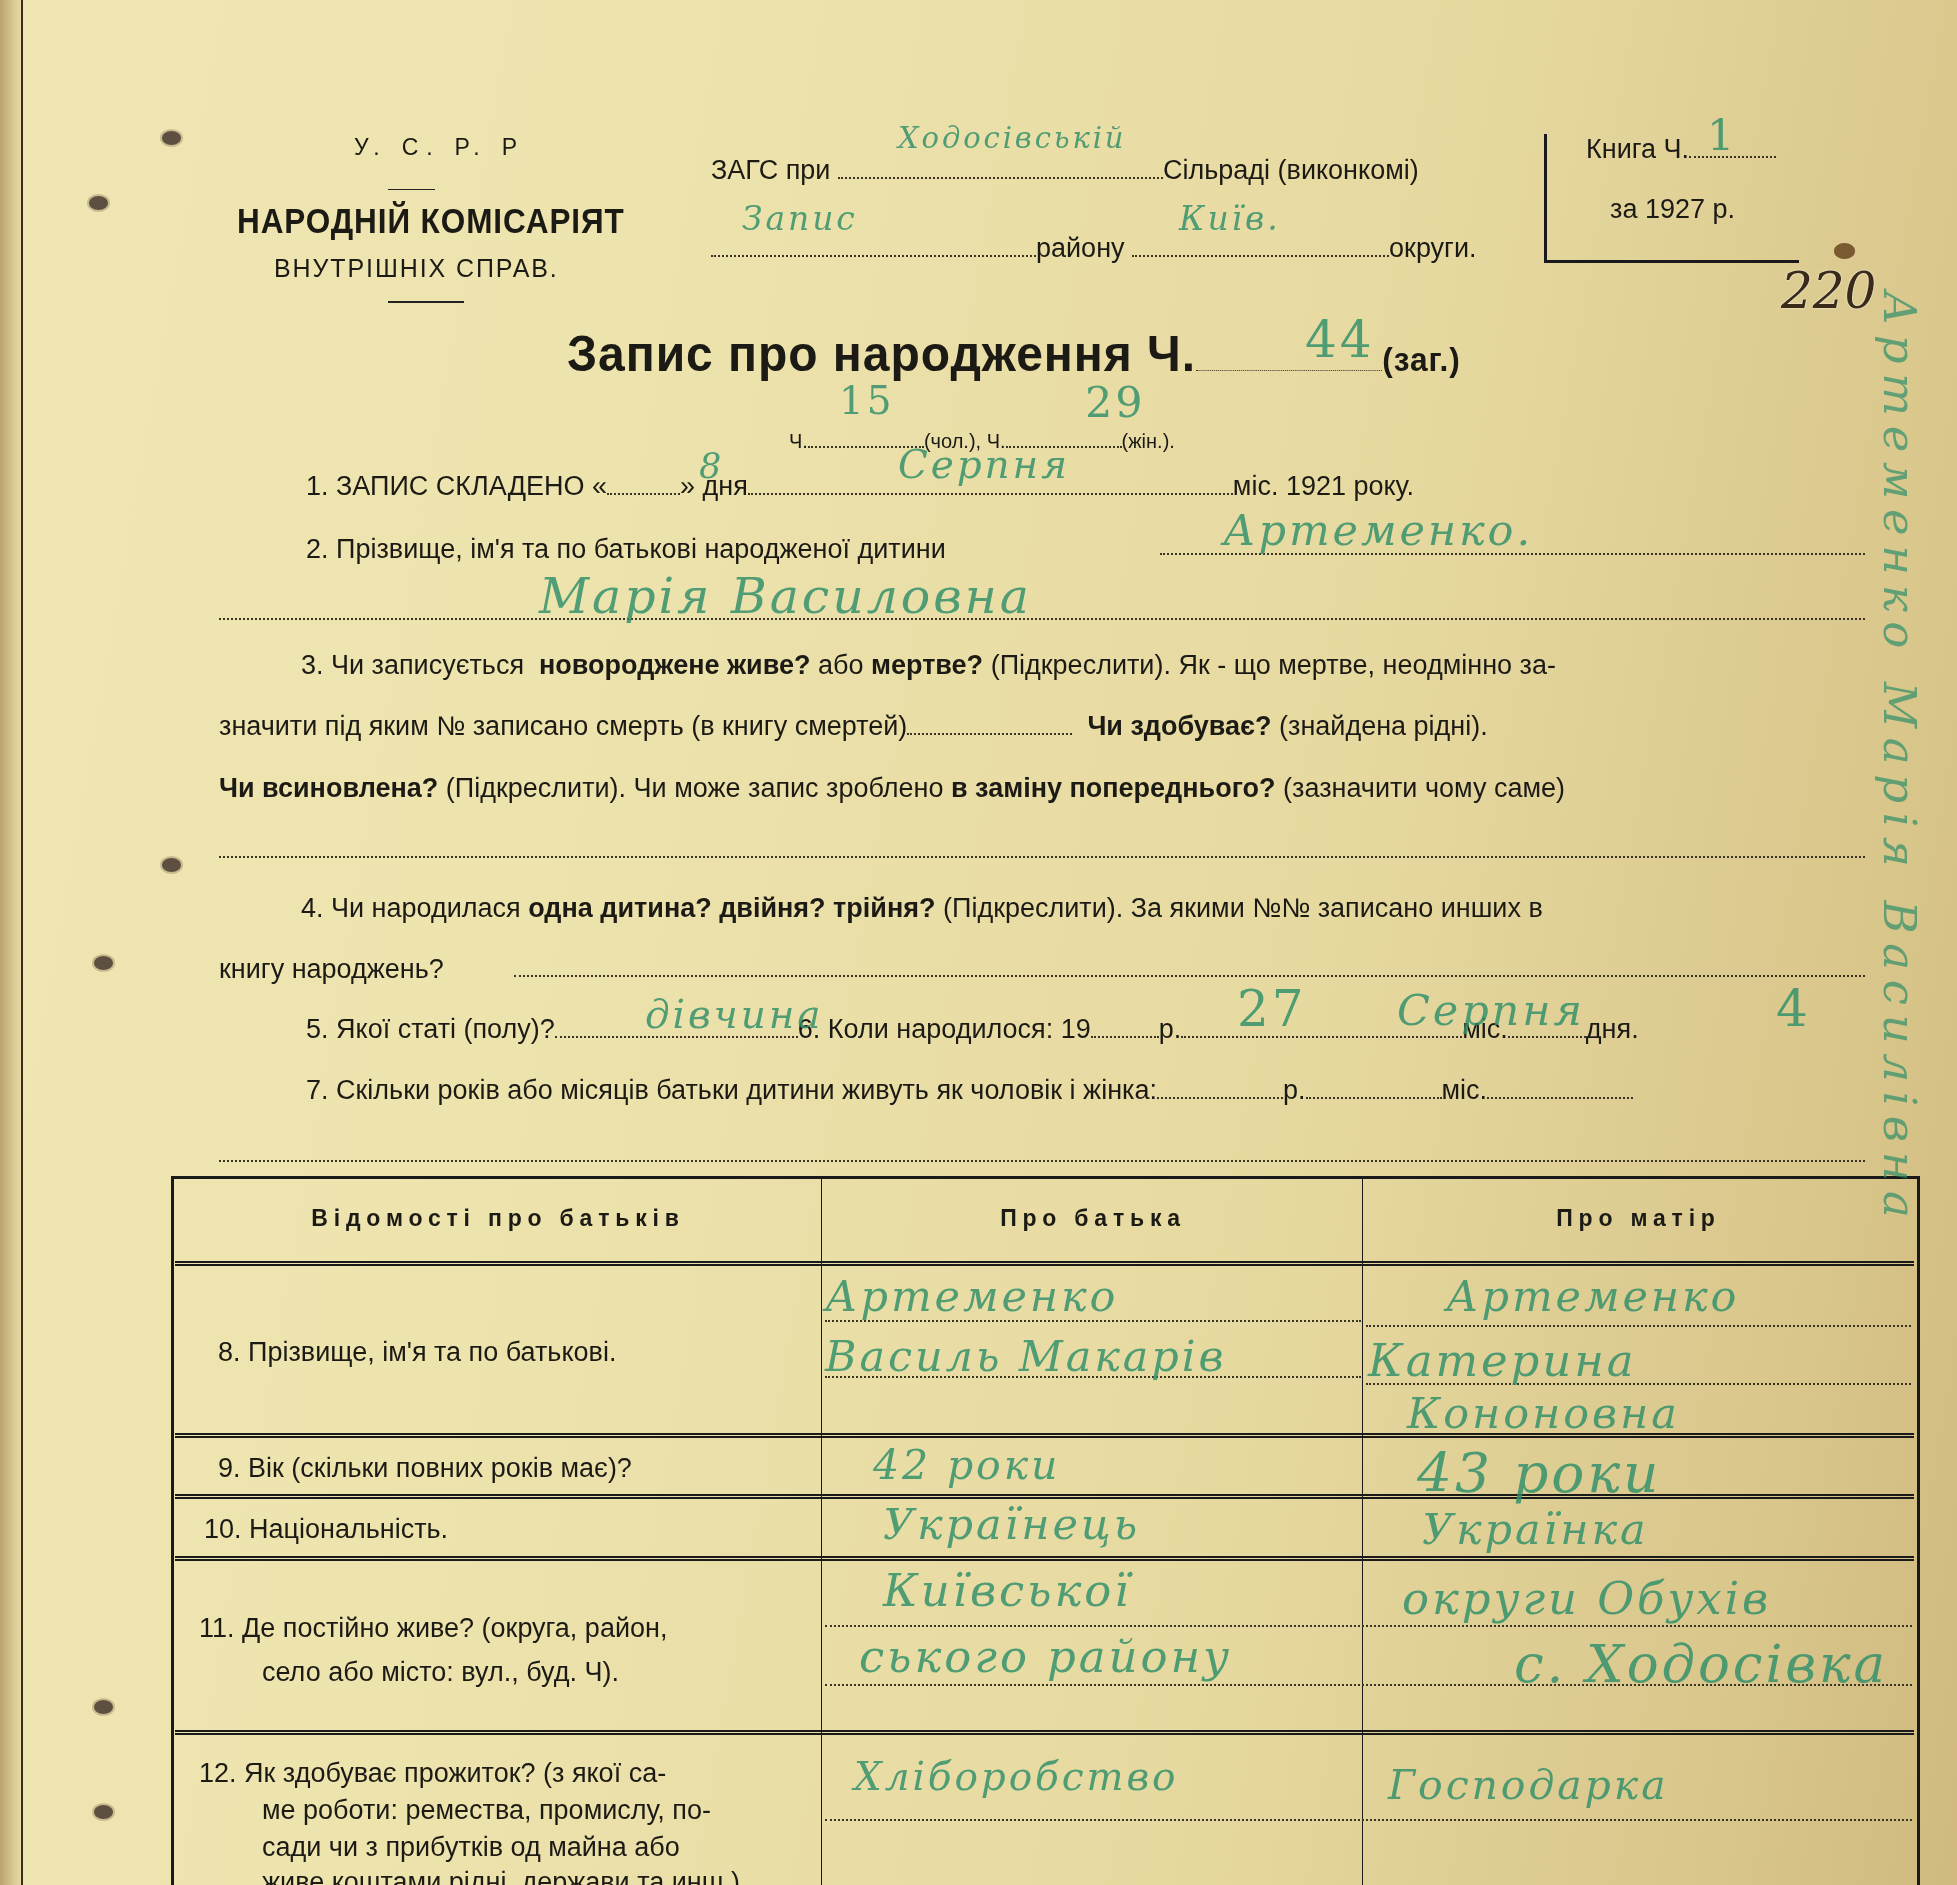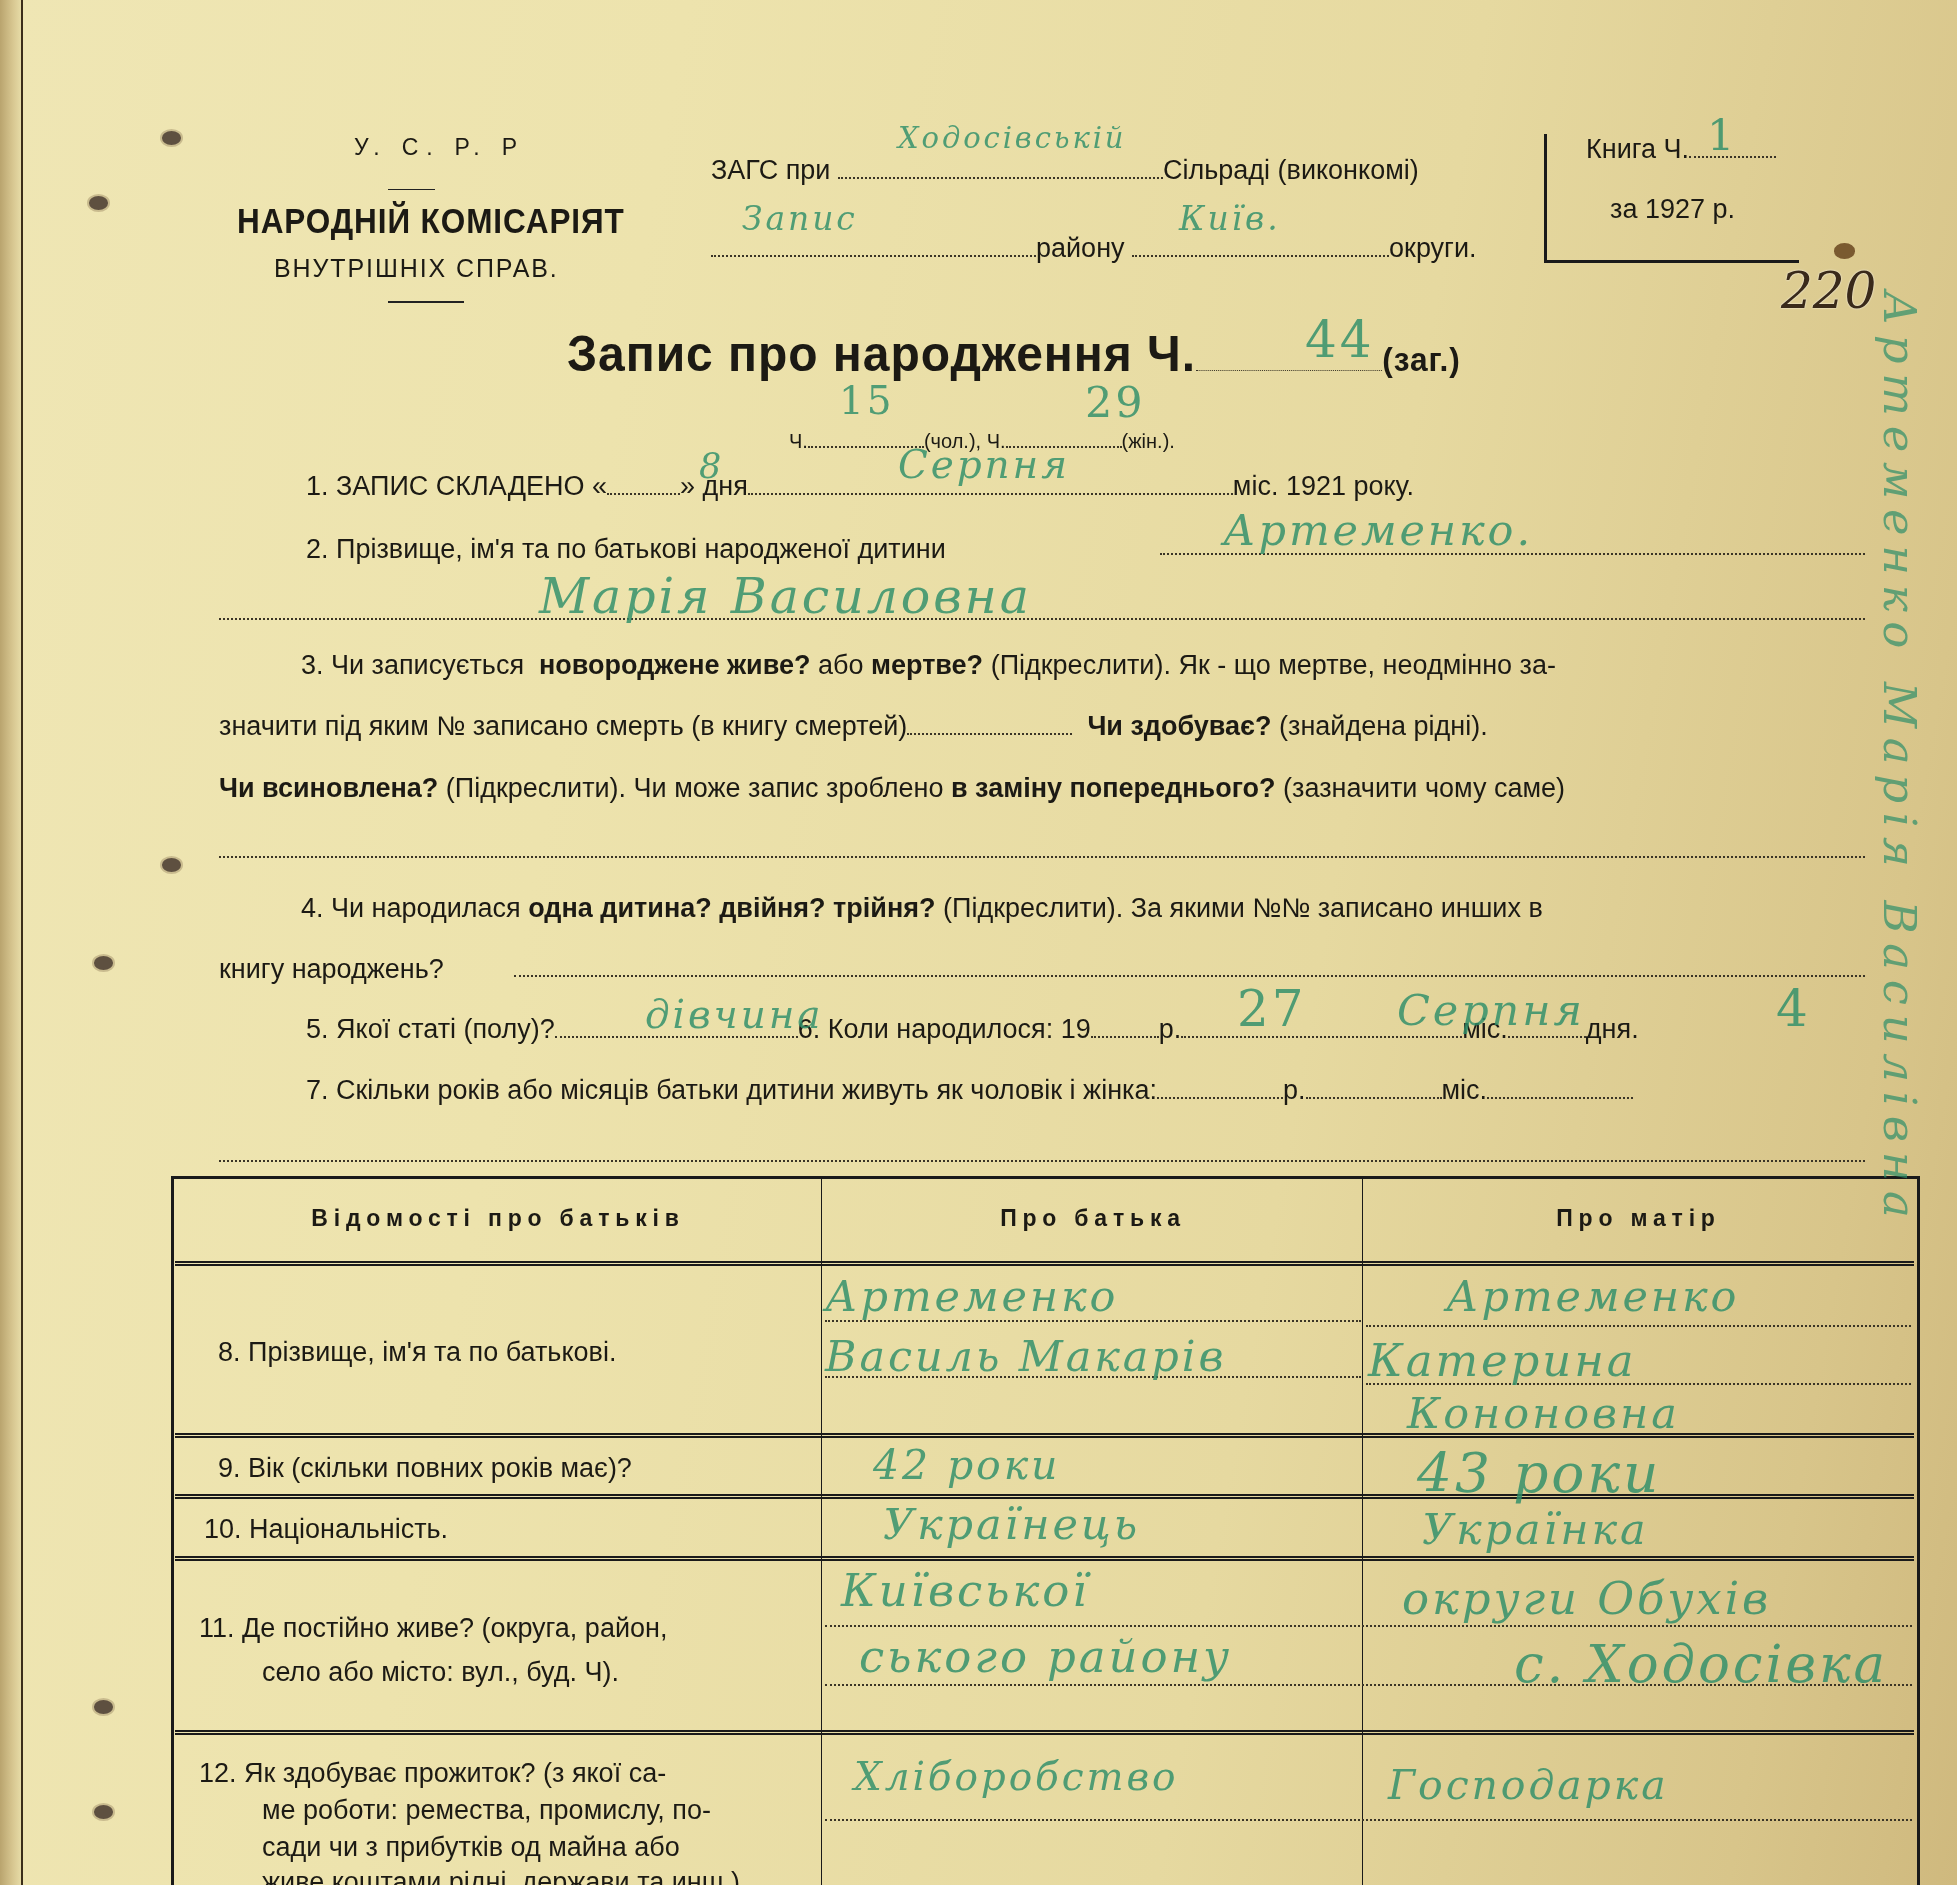--- a/index.html
+++ b/index.html
@@ -162,21 +162,21 @@
 <div class="hw" style="left:1417px;top:1441px;font-size:55px">43 роки</div>
 
 <div class="rowlabel print" style="left:204px;top:1514px">10. Національність.</div>
 <div class="hw" style="left:883px;top:1499px;font-size:43px">Українець</div>
 <div class="hw" style="left:1422px;top:1504px;font-size:43px">Українка</div>
 
 <div class="rowlabel print" style="left:199px;top:1613px">11. Де постійно живе? (округа, район,</div>
 <div class="rowlabel print" style="left:262px;top:1657px">село або місто: вул., буд. Ч).</div>
 <div class="sub-dot" style="left:825px;top:1625px;width:1087px"></div>
 <div class="sub-dot" style="left:825px;top:1684px;width:1087px"></div>
-<div class="hw" style="left:841px;top:1564px;font-size:45px">Київської</div>
+<div class="hw" style="left:883px;top:1564px;font-size:45px">Київської</div>
 <div class="hw" style="left:859px;top:1630px;font-size:45px">ського району</div>
 <div class="hw" style="left:1402px;top:1572px;font-size:45px">округи Обухів</div>
 <div class="hw" style="left:1514px;top:1633px;font-size:53px">с. Ходосівка</div>
 
 <div class="rowlabel print" style="left:199px;top:1758px">12. Як здобуває прожиток? (з якої са-</div>
 <div class="rowlabel print" style="left:262px;top:1795px">ме роботи: ремества, промислу, по-</div>
 <div class="rowlabel print" style="left:262px;top:1832px">сади чи з прибутків од майна або</div>
 <div class="rowlabel print" style="left:262px;top:1867px">живе коштами рідні, держави та инш.)</div>
 <div class="sub-dot" style="left:825px;top:1819px;width:1087px"></div>
 <div class="hw" style="left:854px;top:1754px;font-size:39px">Хліборобство</div>

